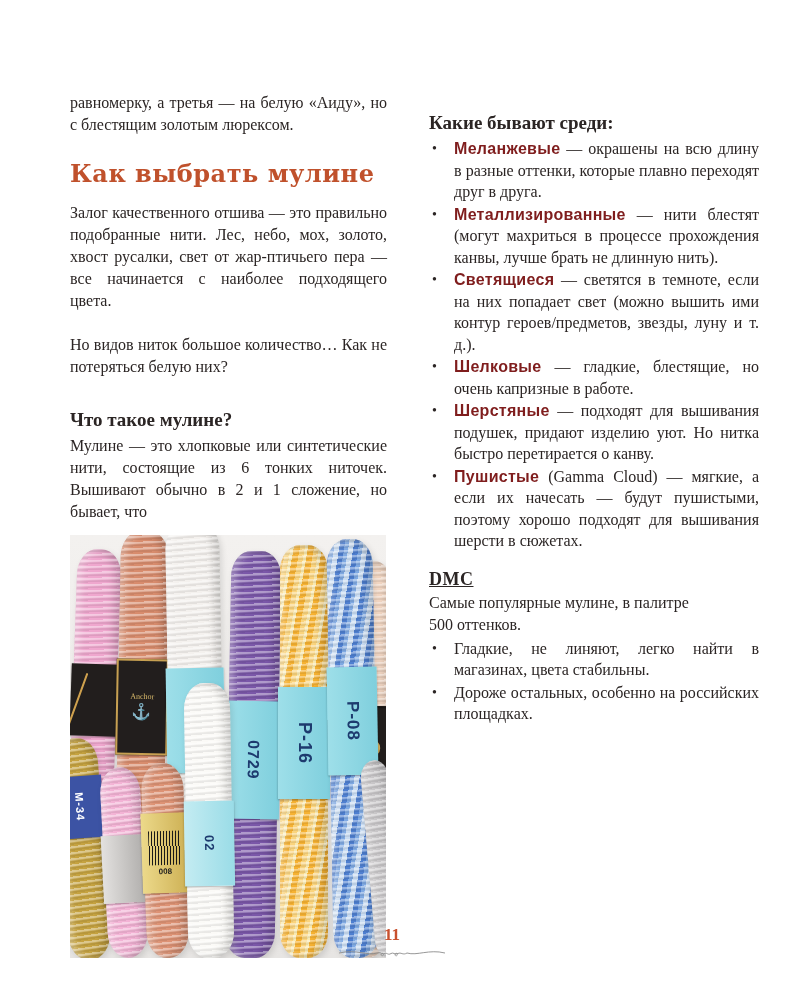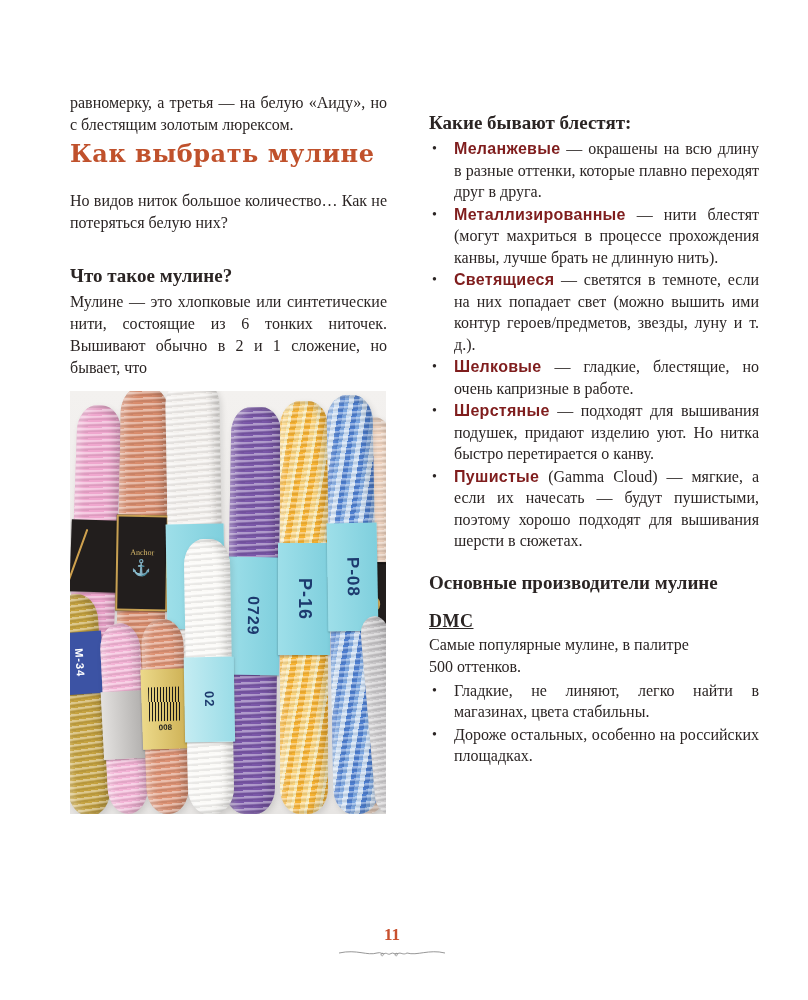--- a/index.html
+++ b/index.html
@@ -16,21 +16,21 @@
     padding:92px 67px 0 70px;
     box-sizing:border-box;
     display:flex;
     gap:42px;
   }
   .col-left{width:317px;flex:0 0 317px;}
   .col-right{width:330px;flex:0 0 330px;}
 
   p{margin:0;font-size:16px;line-height:22px;text-align:justify;}
   .h-orange{
-    margin:4px 0 0 0;
+    margin:24px 0 0 0;
     font-family:"DejaVu Serif",serif;
     font-weight:bold;
     font-size:24px;line-height:28px;
     color:#c0512c;
     letter-spacing:.5px;
   }
   .h-bold{
     margin:0;
     font-size:19px;line-height:22px;
     font-weight:bold;
@@ -148,20 +148,21 @@
 </head>
 <body>
 
 <div class="page">
 
   <div class="col-left">
     <p>равномерку, а третья — на белую «Аиду», но с блестящим золотым люрексом.</p>
 
     <h2 class="h-orange">Как выбрать мулине</h2>
 
+    <p class="mt14">Залог качественного отшива — это правильно подобранные нити. Лес, небо, мох, золото, хвост русалки, свет от жар-птичьего пера — все начинается с наиболее подходящего цвета.</p>
 
     <p class="mt22">Но видов ниток большое количество… Как не потеряться белую них?</p>
 
     <h3 class="h-bold mt24">Что такое мулине?</h3>
 
     <p class="mt4">Мулине — это хлопковые или синтетические нити, состоящие из 6 тонких ниточек. Вышивают обычно в 2 и 1 сложение, но бывает, что</p>
 
     <div class="photo">
 
       <div class="skein sk-pink">
@@ -247,32 +248,31 @@
 
       <div class="skein sk-silver">
         <div class="tex"></div>
       </div>
 
     </div>
   </div>
 
   <div class="col-right">
 
-    <h3 class="h-bold mt18" style="margin-top:20px;">Какие бывают блестят:</h3>
+    <h3 class="h-bold mt18" style="margin-top:20px;">Какие бывают среди:</h3>
 
     <ul class="dotted">
       <li><span class="bullet">•</span><span class="term">Меланжевые</span><span> — окрашены на всю длину в разные оттенки, которые плавно переходят друг в друга.</span></li>
       <li><span class="bullet">•</span><span class="term">Металлизированные</span><span> — нити блестят (могут махриться в процессе прохождения канвы, лучше брать не длинную нить).</span></li>
       <li><span class="bullet">•</span><span class="term">Светящиеся</span><span> — светятся в темноте, если на них попадает свет (можно вышить ими контур героев/предметов, звезды, луну и т. д.).</span></li>
       <li><span class="bullet">•</span><span class="term">Шелковые</span><span> — гладкие, блестящие, но очень капризные в работе.</span></li>
       <li><span class="bullet">•</span><span class="term">Шерстяные</span><span> — подходят для вышивания подушек, придают изделию уют. Но нитка быстро перетирается о канву.</span></li>
       <li><span class="bullet">•</span><span class="term">Пушистые</span><span> (Gamma Cloud) — мягкие, а если их начесать — будут пушистыми, поэтому хорошо подходят для вышивания шерсти в сюжетах.</span></li>
     </ul>
 
-    <h3 class="h-bold" style="margin-top:20px;">Основные производители мулине</h3>
 
     <h4 class="brand-h">DMC</h4>
 
     <p class="preline" style="margin-top:2px;">Самые популярные мулине, в палитре
 500 оттенков.</p>
 
     <ul class="dotted" style="margin-top:2px;">
       <li><span class="bullet">•</span><span>Гладкие, не линяют, легко найти в магазинах, цвета стабильны.</span></li>
       <li><span class="bullet">•</span><span>Дороже остальных, особенно на российских площадках.</span></li>
     </ul>

